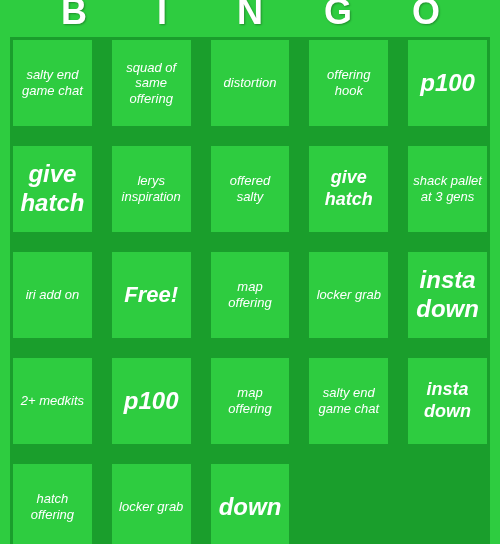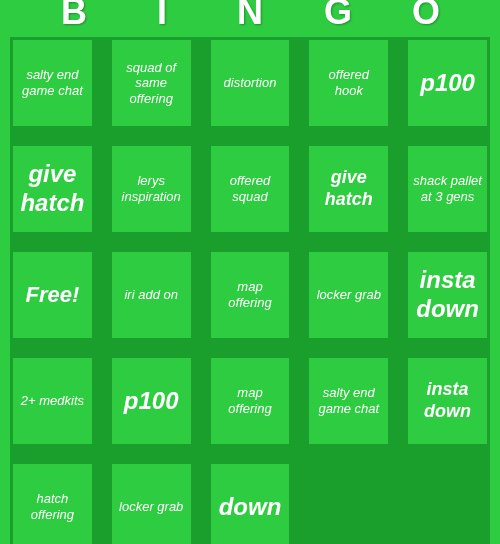--- a/index.html
+++ b/index.html
@@ -74,31 +74,31 @@
     <span>I</span>
     <span>N</span>
     <span>G</span>
     <span>O</span>
   </div>
   <div class="bingo-grid">
 
     <div class="bingo-cell">salty end game chat</div>
     <div class="bingo-cell">squad of same offering</div>
     <div class="bingo-cell">distortion</div>
-    <div class="bingo-cell">offered hook</div>
+    <div class="bingo-cell">offering hook</div>
     <div class="bingo-cell large-text">p100</div>
 
     <div class="bingo-cell large-text">give hatch</div>
     <div class="bingo-cell">lerys inspiration</div>
-    <div class="bingo-cell">offered squad</div>
+    <div class="bingo-cell">offered salty</div>
     <div class="bingo-cell medium-text">give hatch</div>
 
     <div class="bingo-cell">shack pallet at 3 gens</div>
+    <div class="bingo-cell">iri add on</div>
     <div class="bingo-cell free">Free!</div>
-    <div class="bingo-cell">iri add on</div>
     <div class="bingo-cell">map offering</div>
     <div class="bingo-cell">locker grab</div>
 
     <div class="bingo-cell large-text">insta down</div>
     <div class="bingo-cell">2+ medkits</div>
     <div class="bingo-cell large-text">p100</div>
     <div class="bingo-cell">map offering</div>
 
     <div class="bingo-cell">salty end game chat</div>
     <div class="bingo-cell medium-text">insta down</div>

